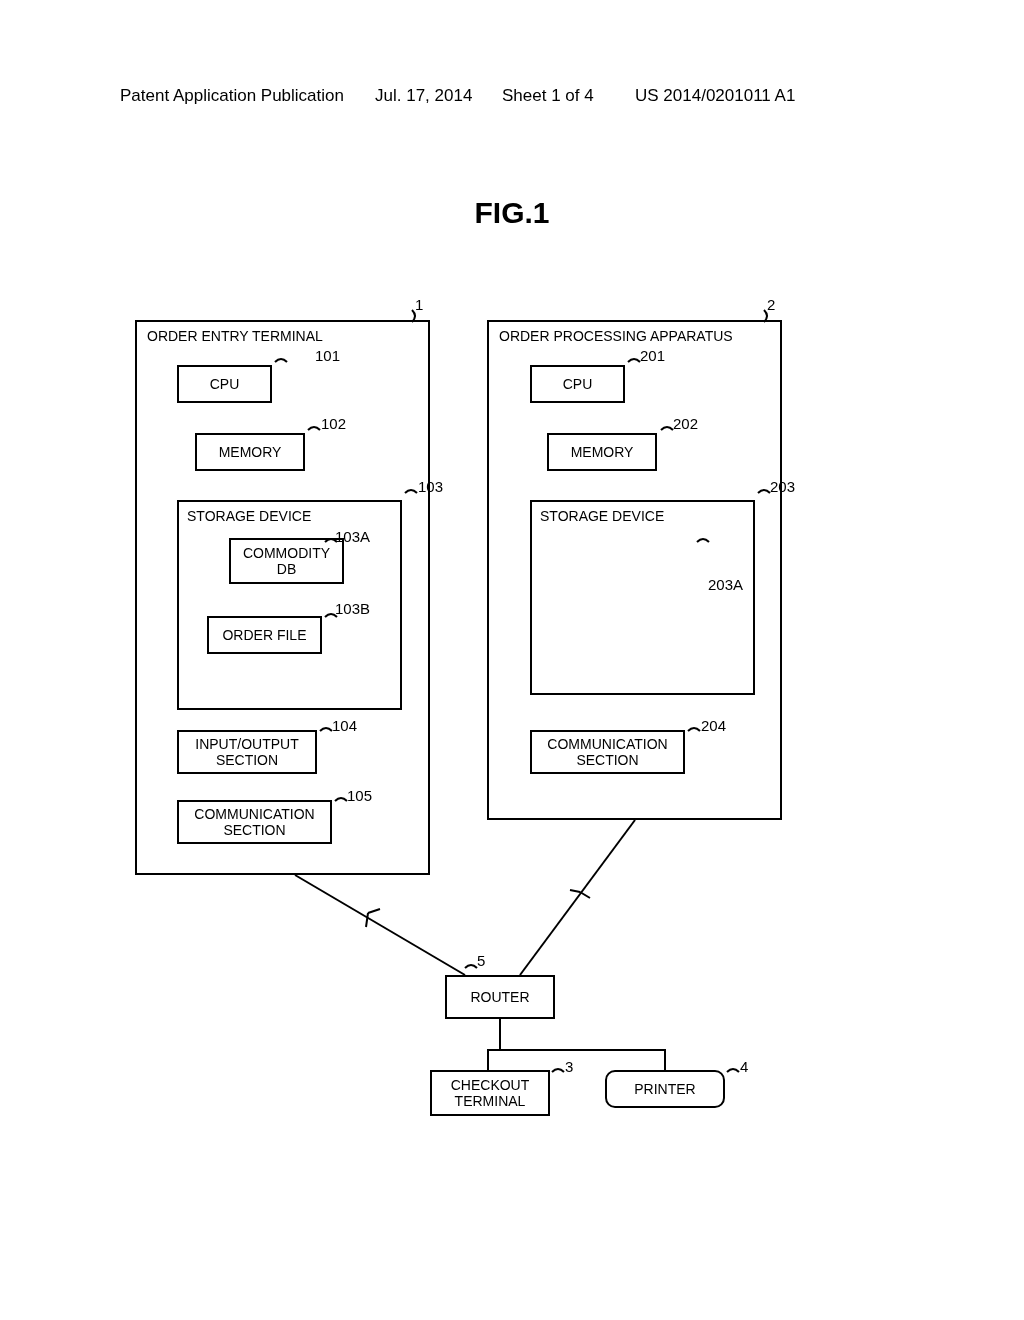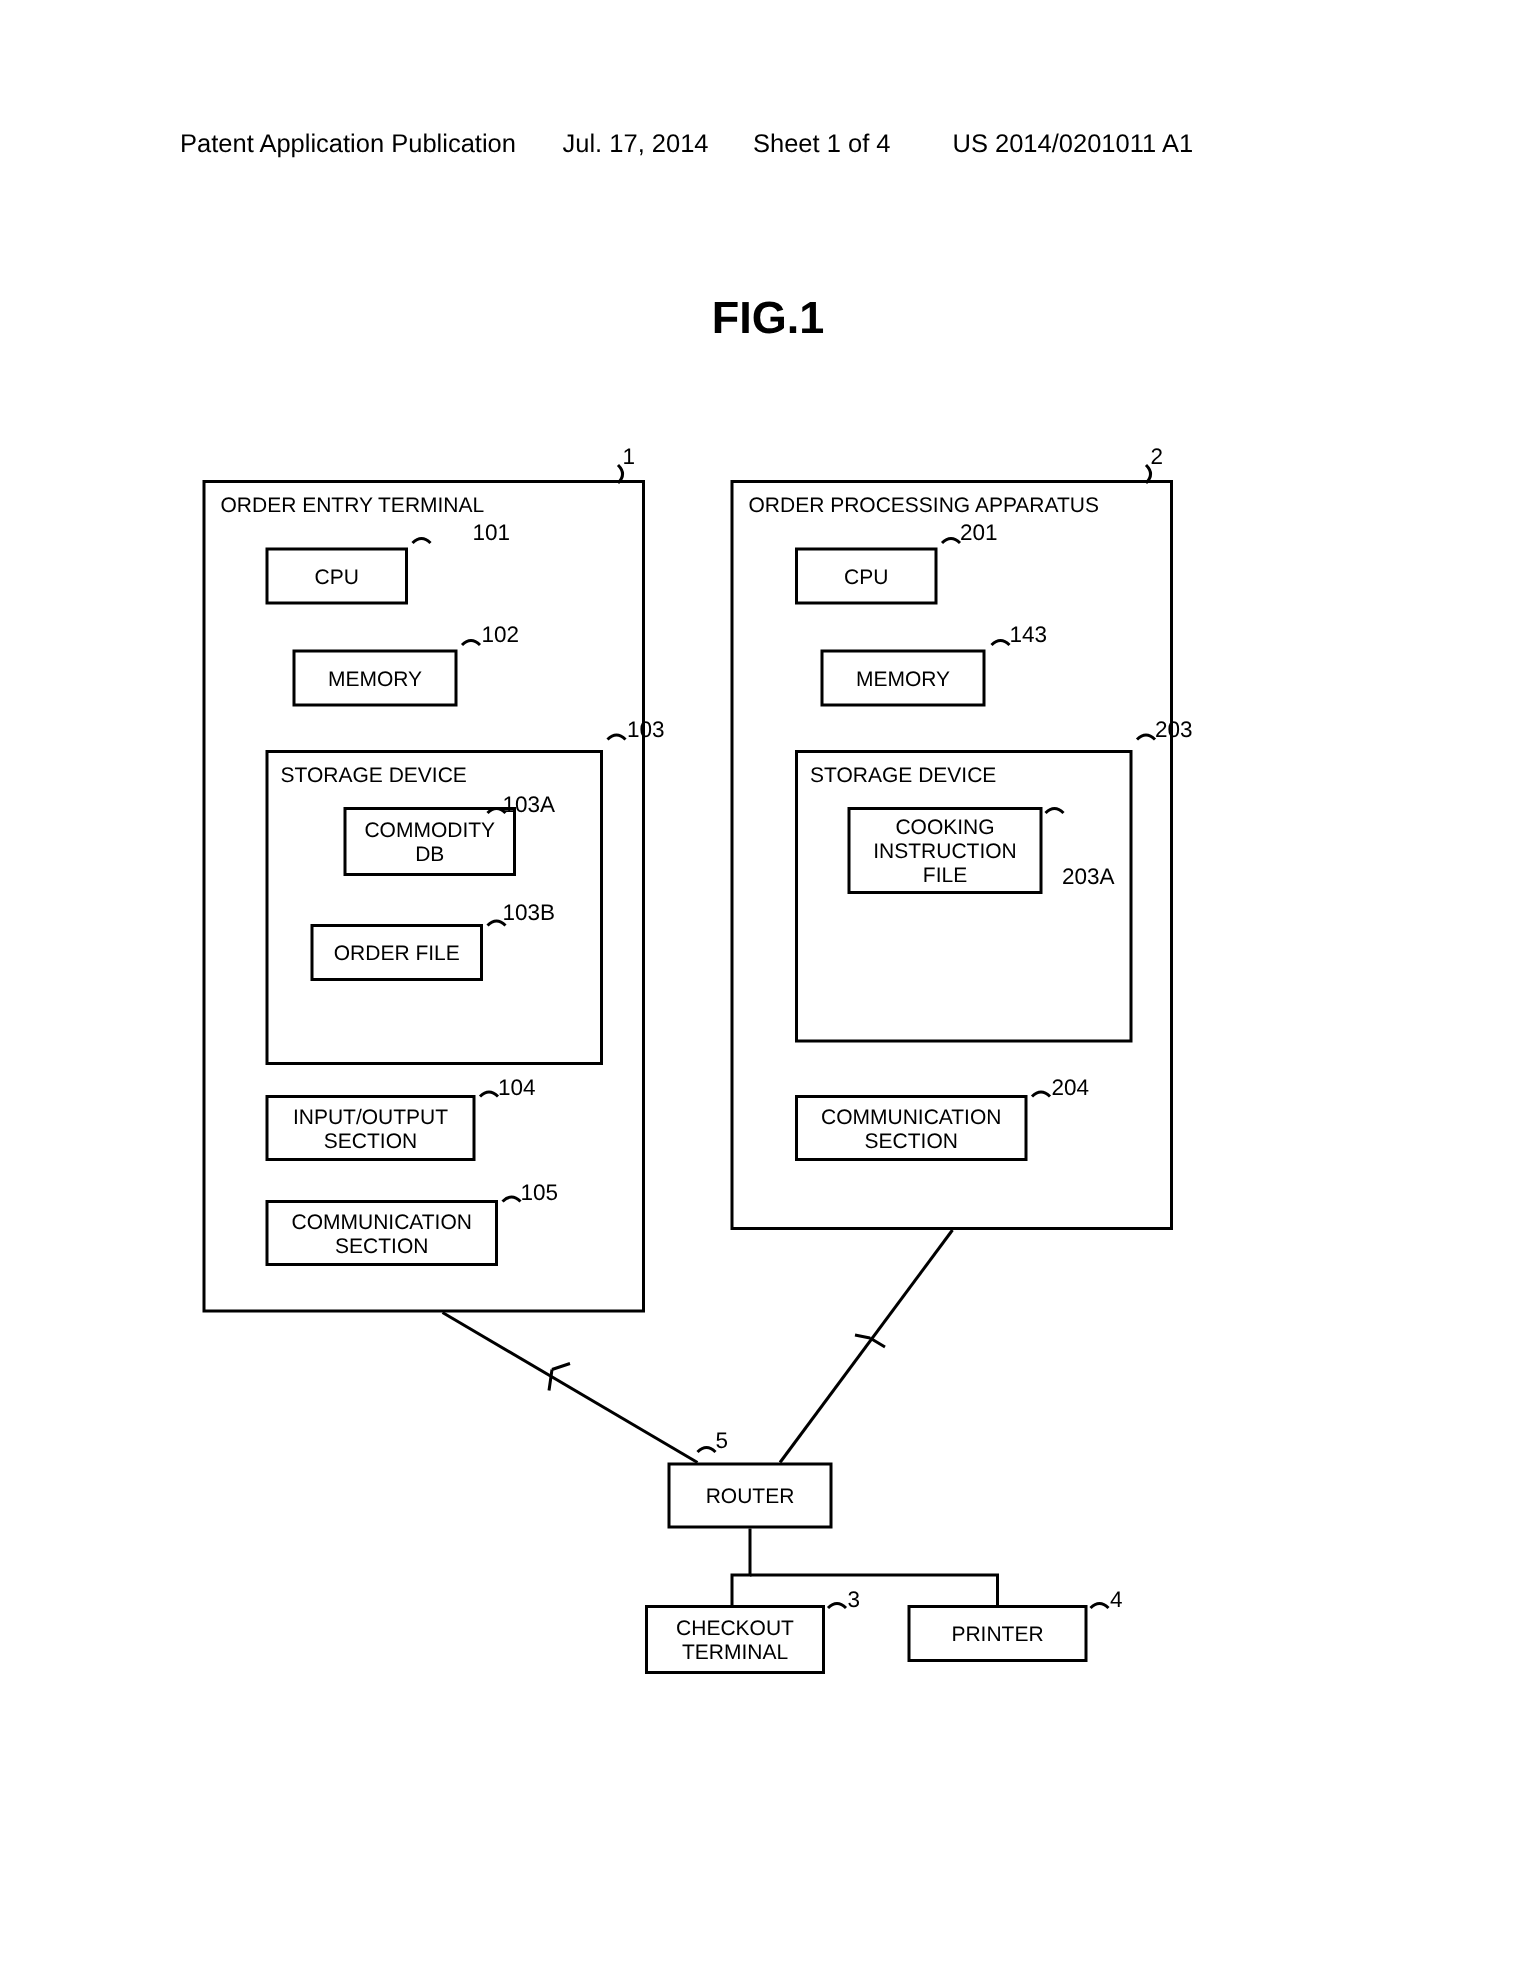--- a/index.html
+++ b/index.html
@@ -74,21 +74,21 @@
   #opa        { left: 352px; top:  30px; width: 295px; height: 500px; justify-content: flex-start; align-items: flex-start; padding: 6px 0 0 10px; font-size: 14px; }
   #opa-cpu    { left: 395px; top:  75px; width:  95px; height:  38px; }
   #opa-mem    { left: 412px; top: 143px; width: 110px; height:  38px; }
   #opa-sd     { left: 395px; top: 210px; width: 225px; height: 195px; justify-content: flex-start; align-items: flex-start; padding: 6px 0 0 8px; }
   #opa-cif    { left: 430px; top: 248px; width: 130px; height:  58px; }
   #opa-com    { left: 395px; top: 440px; width: 155px; height:  44px; }
 
   
   #router     { left: 310px; top: 685px; width: 110px; height:  44px; }
   #chk        { left: 295px; top: 780px; width: 120px; height:  46px; }
-  #prn        { left: 470px; top: 780px; width: 120px; height:  38px; }
+  #prn        { left: 470px; top: 780px; width: 120px; height:  38px; border-radius: 10px; }
 
   
   .bus-v { position: absolute; width: 2px; background: #000; }
   #busL { left: 25px; top: 75px; height: 480px; }
   #busR { left: 378px; top: 75px; height: 410px; }
   .bus-h { position: absolute; height: 2px; background: #000; }
 
   
   .ref { position: absolute; font-size: 15px; }
 
@@ -143,42 +143,39 @@
 SECTION</div>
 
     <div class="box" id="opa">
       <span>ORDER PROCESSING APPARATUS</span>
     </div>
     <div class="box" id="opa-cpu">CPU</div>
     <div class="box" id="opa-mem">MEMORY</div>
     <div class="box" id="opa-sd">
       <span>STORAGE DEVICE</span>
     </div>
-    <div class="box" id="opa-cif" style="white-space:pre-line;">COOKING
-INSTRUCTION
-FILE</div>
     <div class="box" id="opa-com" style="white-space:pre-line;">COMMUNICATION
 SECTION</div>
 
     <div class="box" id="router">ROUTER</div>
     <div class="box" id="chk" style="white-space:pre-line;">CHECKOUT
 TERMINAL</div>
     <div class="box" id="prn">PRINTER</div>
 
     <span class="ref" style="left:280px; top:6px;">1</span>
     <span class="ref" style="left:632px; top:6px;">2</span>
     <span class="ref" style="left:152px; top:57px;margin-left:28px;">101</span>
     <span class="ref" style="left:186px; top:125px;">102</span>
     <span class="ref" style="left:283px; top:188px;">103</span>
     <span class="ref" style="left:200px; top:238px;">103A</span>
     <span class="ref" style="left:200px; top:310px;">103B</span>
     <span class="ref" style="left:197px; top:427px;">104</span>
     <span class="ref" style="left:212px; top:497px;">105</span>
     <span class="ref" style="left:505px; top:57px;">201</span>
-    <span class="ref" style="left:538px; top:125px;">143</span>
+    <span class="ref" style="left:538px; top:125px;">202</span>
     <span class="ref" style="left:635px; top:188px;">203</span>
     <span class="ref" style="left:573px; top:238px;margin-top:48px;">203A</span>
     <span class="ref" style="left:566px; top:427px;">204</span>
     <span class="ref" style="left:342px; top:662px;">5</span>
     <span class="ref" style="left:430px; top:768px;">3</span>
     <span class="ref" style="left:605px; top:768px;">4</span>
 
     <svg class="wires">
 
       <path class="lead-hook" d="M277 20 q6 6 0 12"></path>

